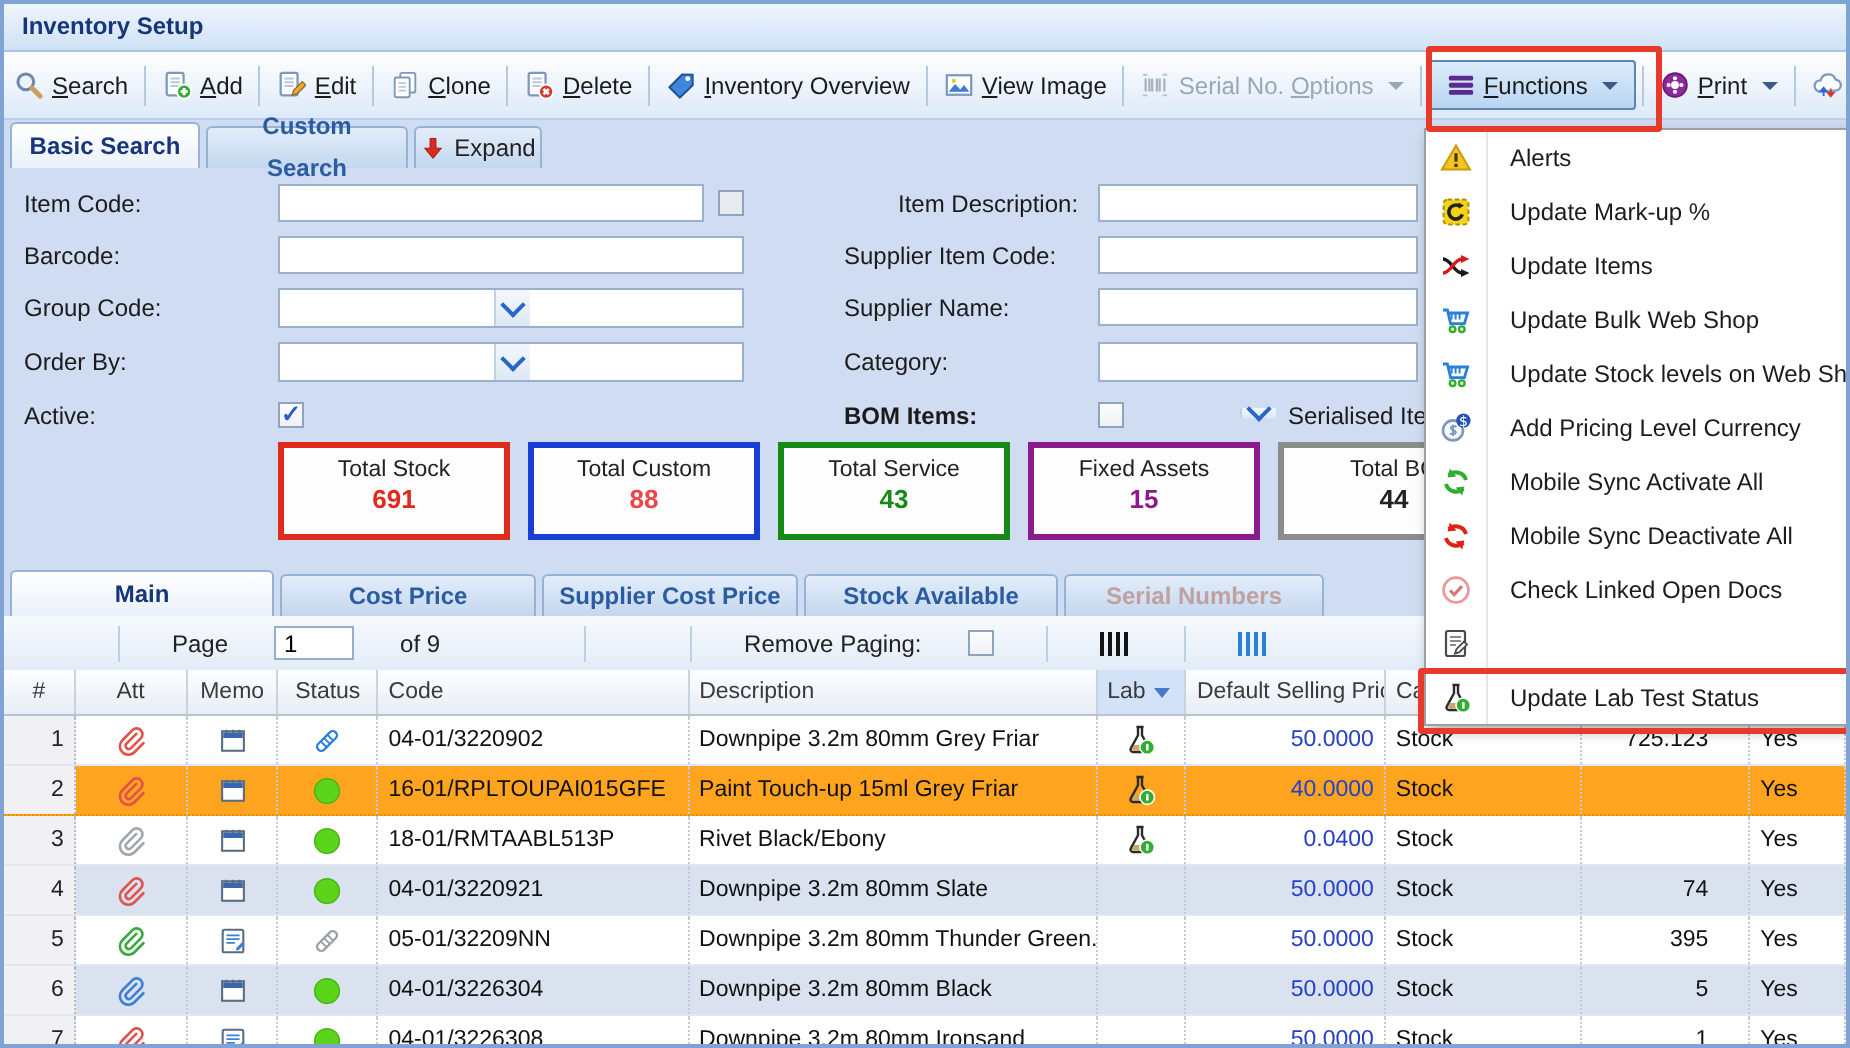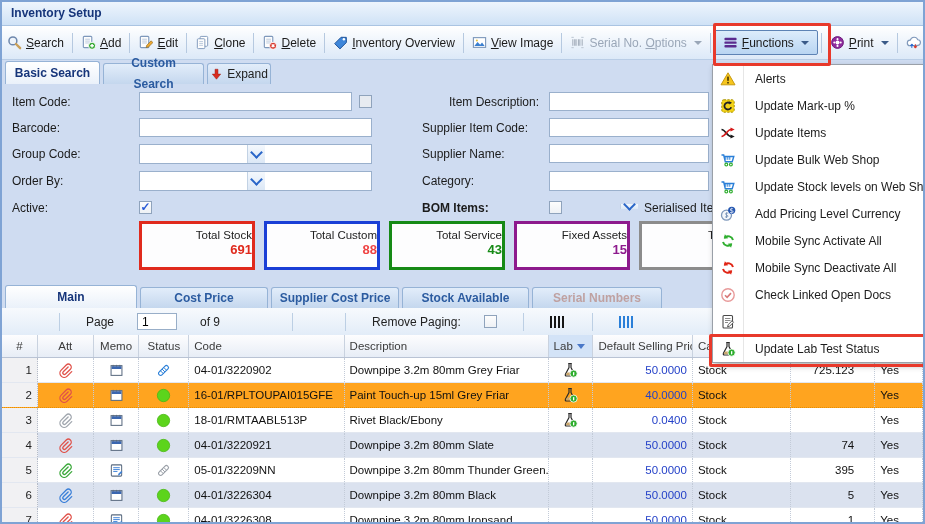--- a/index.html
+++ b/index.html
@@ -43,21 +43,21 @@
   .fselect .arrow{width:17px;height:100%;border-left:1px solid #c2d2e4;background:linear-gradient(#f4f8fd,#dce8f6);
        display:flex;align-items:center;justify-content:center;}
   .chev{width:7px;height:7px;border-right:2px solid #2a66c8;border-bottom:2px solid #2a66c8;
        transform:rotate(45deg);margin-top:-4px;}
   .cb{display:inline-block;width:13px;height:13px;border:1px solid #8fa3bc;background:linear-gradient(#fdfdfd,#eef1f5);
        box-sizing:border-box;text-align:center;line-height:11px;font-size:12px;color:#2a5bd7;font-weight:bold;}
   .cb.dim{background:#e7ebf1;}
   .cbabs{position:absolute;}
   
   .tbox{position:absolute;top:219px;width:116px;height:49px;background:#fdfdfe;border:3px solid #888;
-       box-sizing:border-box;text-align:right;}
+       box-sizing:border-box;text-align:center;}
   .tbox .tl{margin-top:5px;font-size:11.5px;color:#222;}
   .tbox .tv{font-size:13px;font-weight:bold;margin-top:1px;}
   
   .pagebar{position:absolute;left:0;top:306px;right:0;height:27px;display:flex;align-items:center;
        background:linear-gradient(#f7fafd,#e2ecf8);border-bottom:1px solid #b9cde6;padding-left:8px;gap:23px;}
   .plabel{font-size:12px;color:#222;}
   .pinput{width:40px;height:17px;border:1px solid #98aec8;font:12px "Liberation Sans",sans-serif;padding:0 4px;
        box-sizing:border-box;outline:none;background:#fff;}
   .psep{width:1px;height:18px;background:#bccfe4;margin:0 3px;flex:none;}
   .bc{width:16px;height:12px;background:repeating-linear-gradient(90deg,#151515 0 2px,transparent 2px 4px);}

